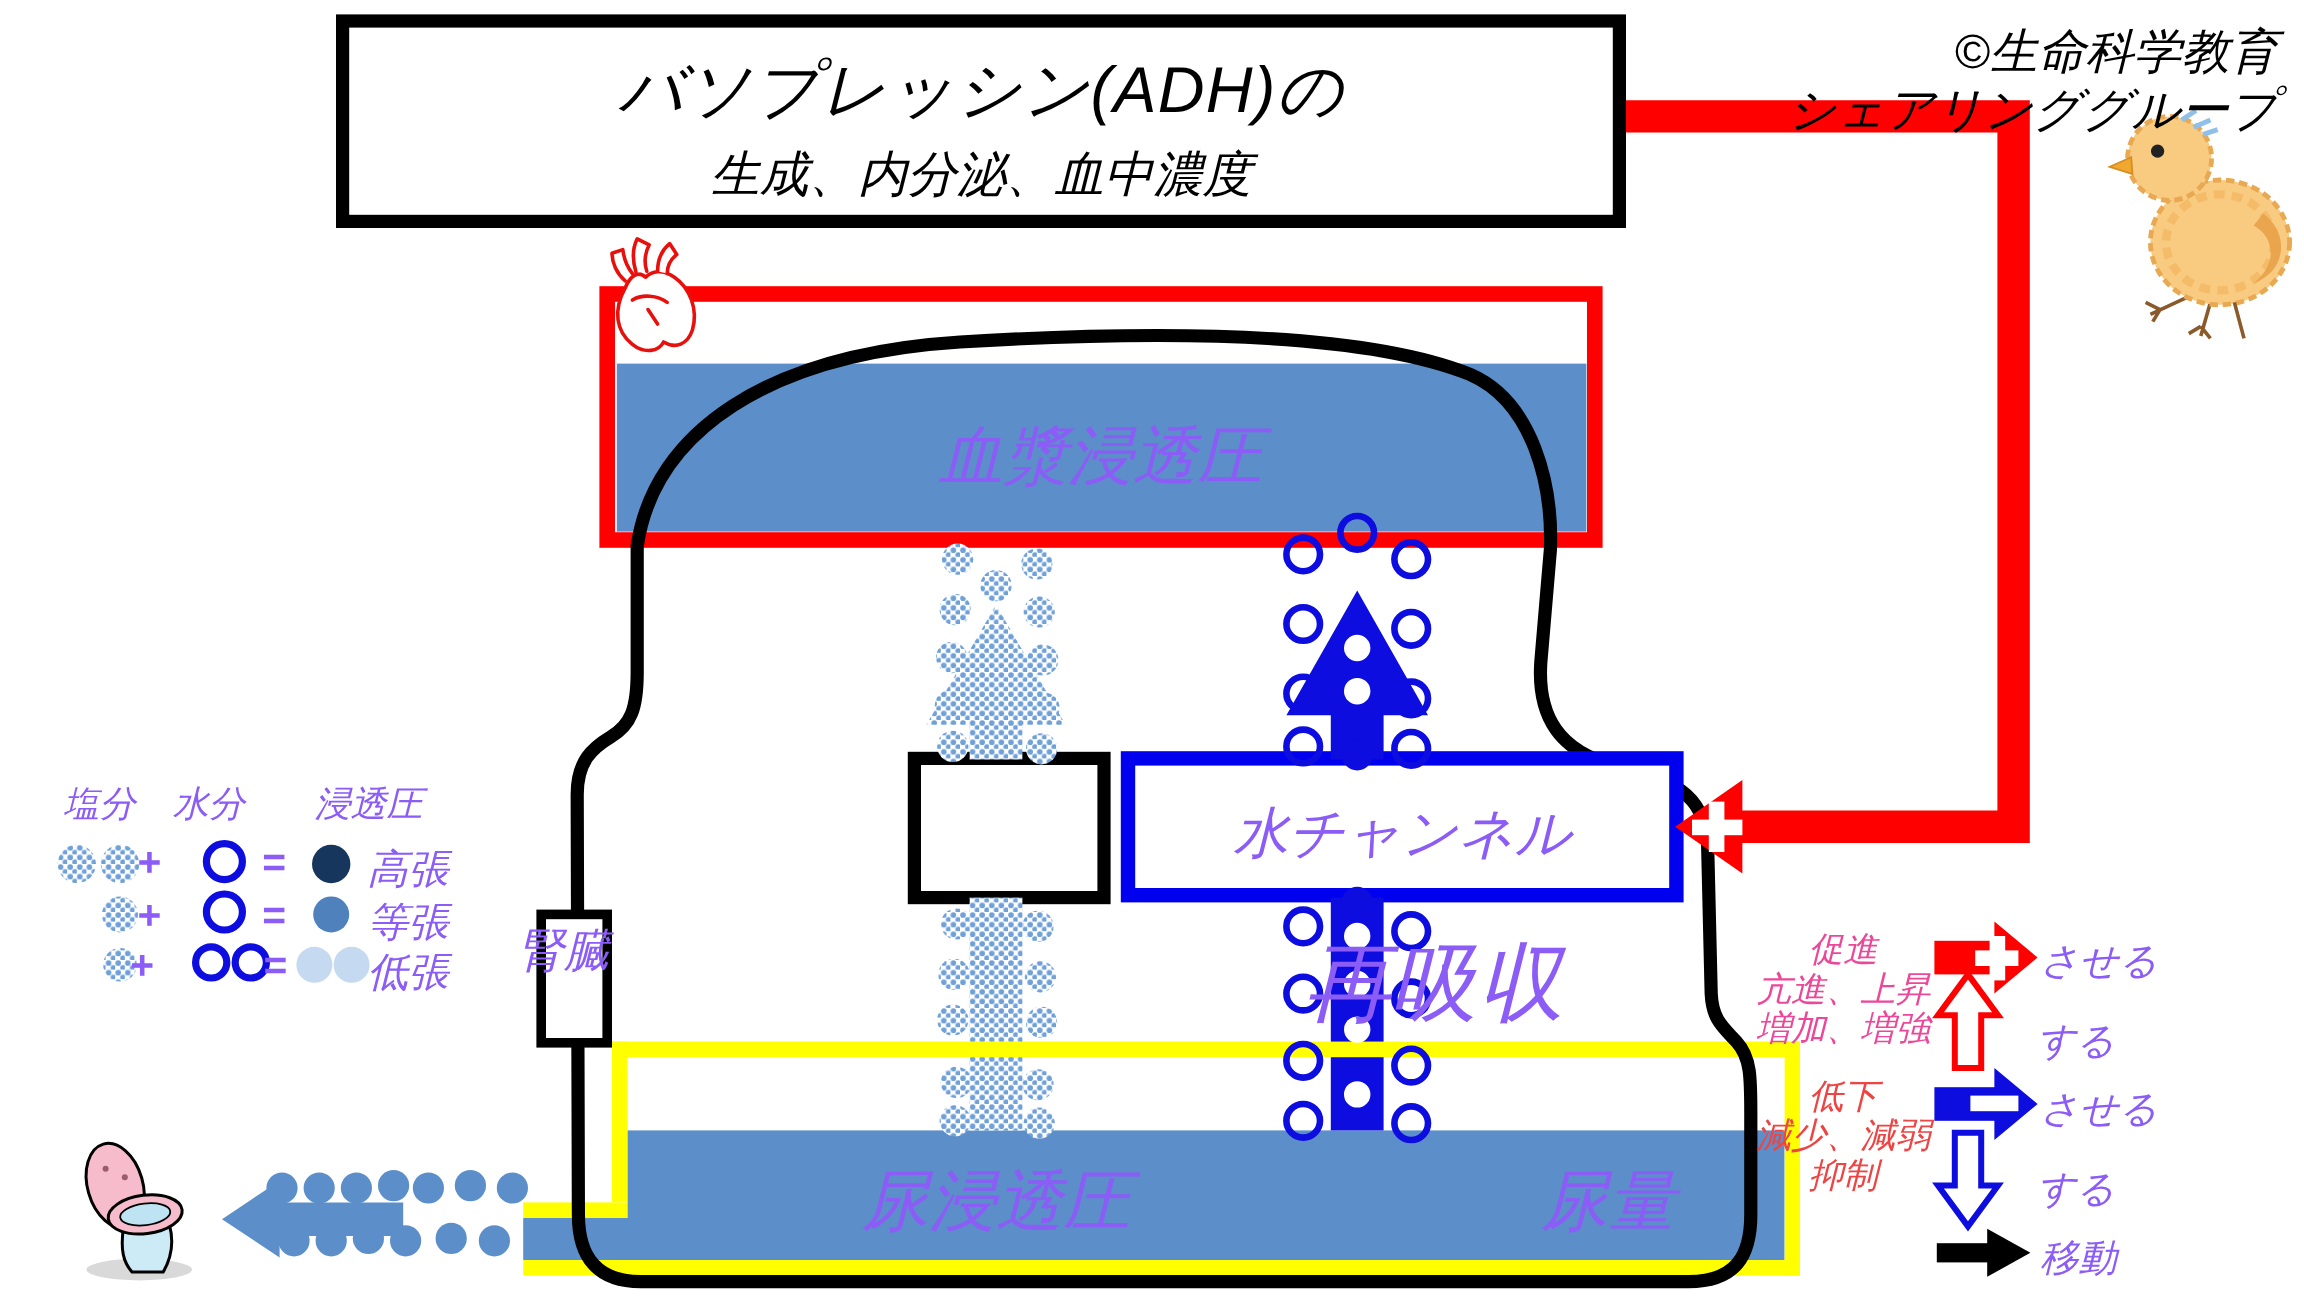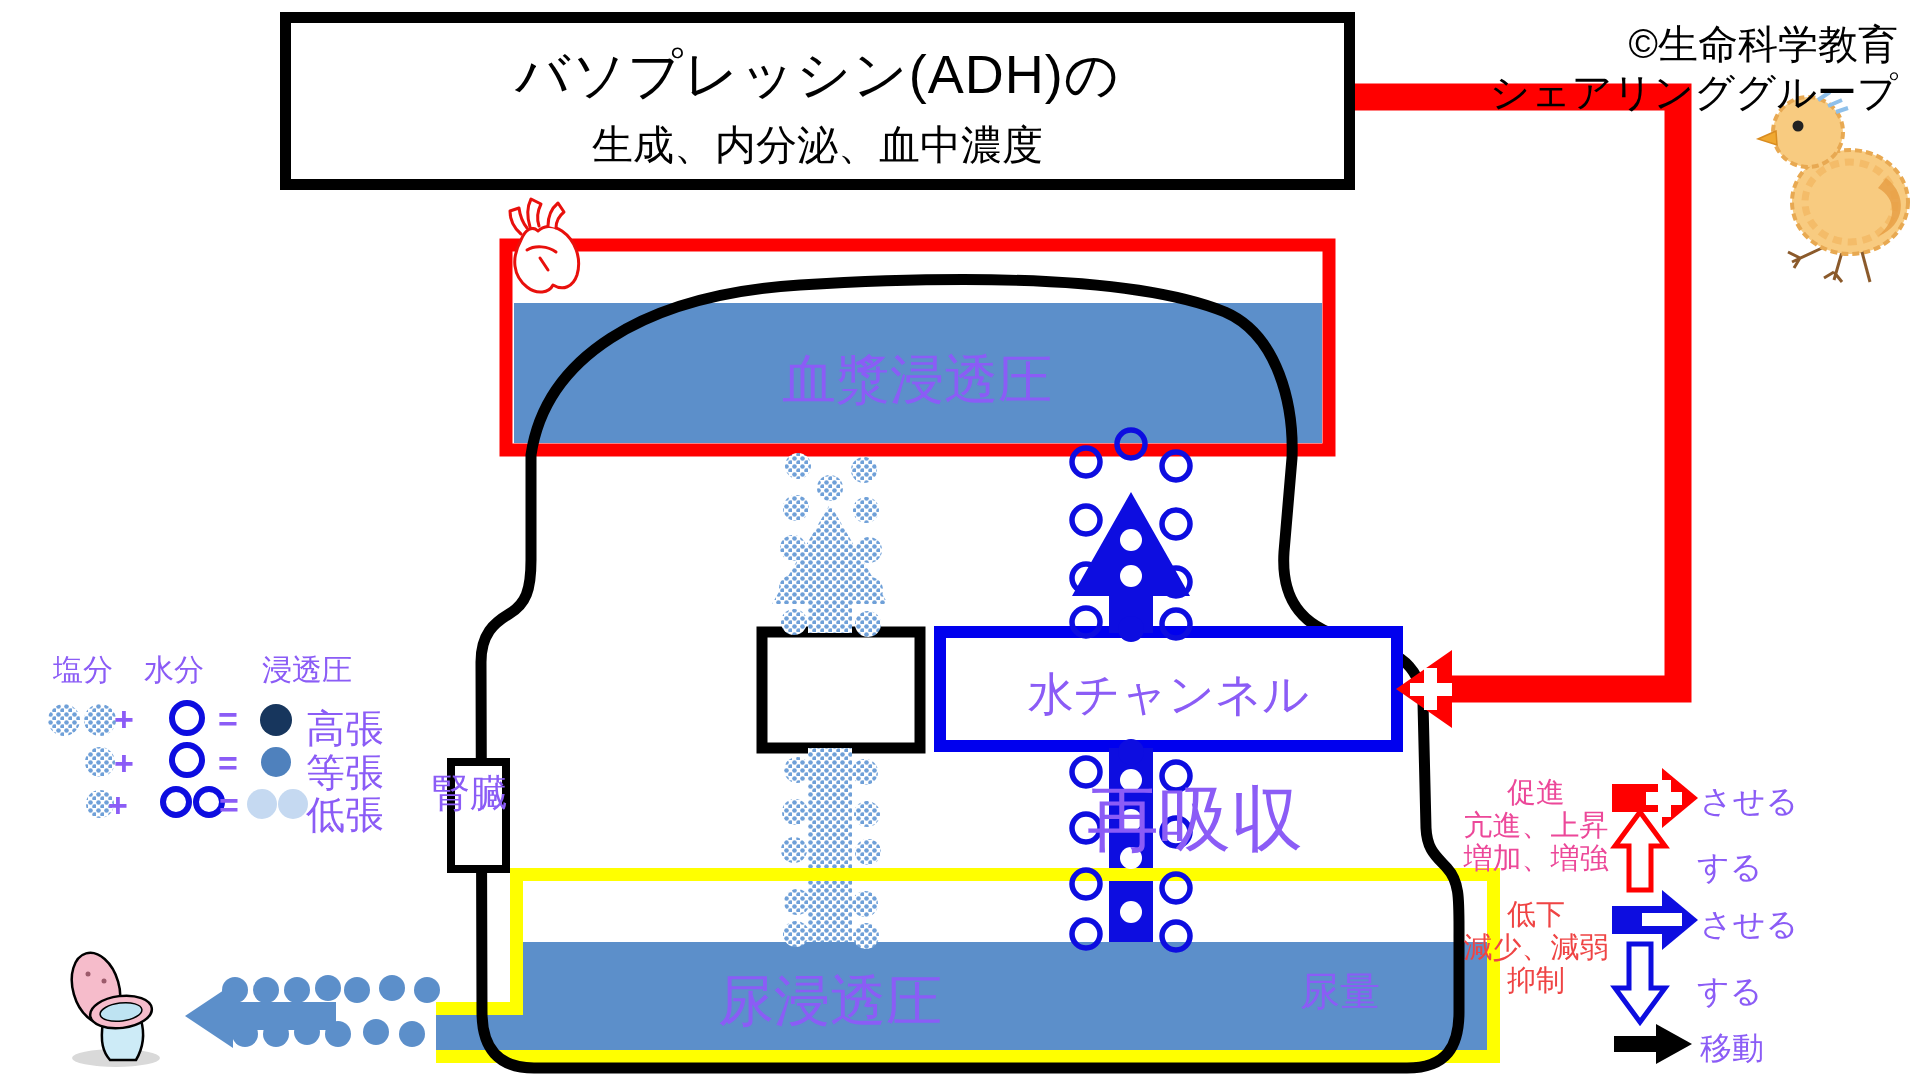--- a/index.html
+++ b/index.html
@@ -1,35 +1,35 @@
 <!DOCTYPE html>
 <html><head>
 <meta charset="utf-8">
 <style>
   html,body{margin:0;padding:0;background:#fff;}
   #stage{position:relative;width:1920px;height:1080px;background:#ffffff;overflow:hidden;
-         font-family:"Liberation Sans","DejaVu Sans",sans-serif;}
+         font-family:"Liberation Sans","DejaVu Sans",sans-serif;font-style:italic;}
   #art{position:absolute;left:0;top:0;}
   .t{position:absolute;color:#8b5cf6;white-space:nowrap;}
   .c{text-align:center;}
   #title-box{position:absolute;left:280px;top:12px;width:1053px;height:156px;
              border:11px solid #000;background:#fff;text-align:center;}
   #title-line1{font-size:54px;margin-top:16px;letter-spacing:1px;}
   #title-line2{font-size:41px;margin-top:6px;}
   #copyright{position:absolute;right:22px;top:20px;text-align:right;font-size:40px;line-height:48px;}
   #plasma-label{left:570px;top:344px;width:694px;font-size:54px;}
   #kidney-label{left:432px;top:768px;width:44px;font-size:38px;line-height:50px;word-break:break-all;text-align:left;}
   #na-pump-label{left:767px;top:644px;width:148px;font-size:32px;line-height:38px;text-align:center;}
   #na-pump-label sup{font-size:20px;}
   #water-channel-label{left:945px;top:664px;width:447px;font-size:46px;}
   #reabsorption-label{left:1040px;top:772px;width:310px;font-size:72px;}
   #urine-osm-label{left:580px;top:964px;width:500px;font-size:56px;}
-  #urine-vol-label{left:1228px;top:964px;width:224px;font-size:40px;}
+  #urine-vol-label{left:1228px;top:964px;width:224px;font-size:56px;}
   .lg-h{font-size:30px;}
-  .lg-row{font-size:39px;}
+  .lg-row{font-size:34px;}
   .op{font-size:34px;font-weight:bold;}
   #promote-text,#suppress-text{width:186px;font-size:29px;line-height:33px;text-align:center;white-space:nowrap;}
   #promote-text{left:1443px;top:776px;color:#ec4899;}
   #suppress-text{left:1443px;top:898px;color:#ef4444;}
   .fx{font-size:32px;}
 </style>
 </head>
 <body>
 
 <div id="stage">

